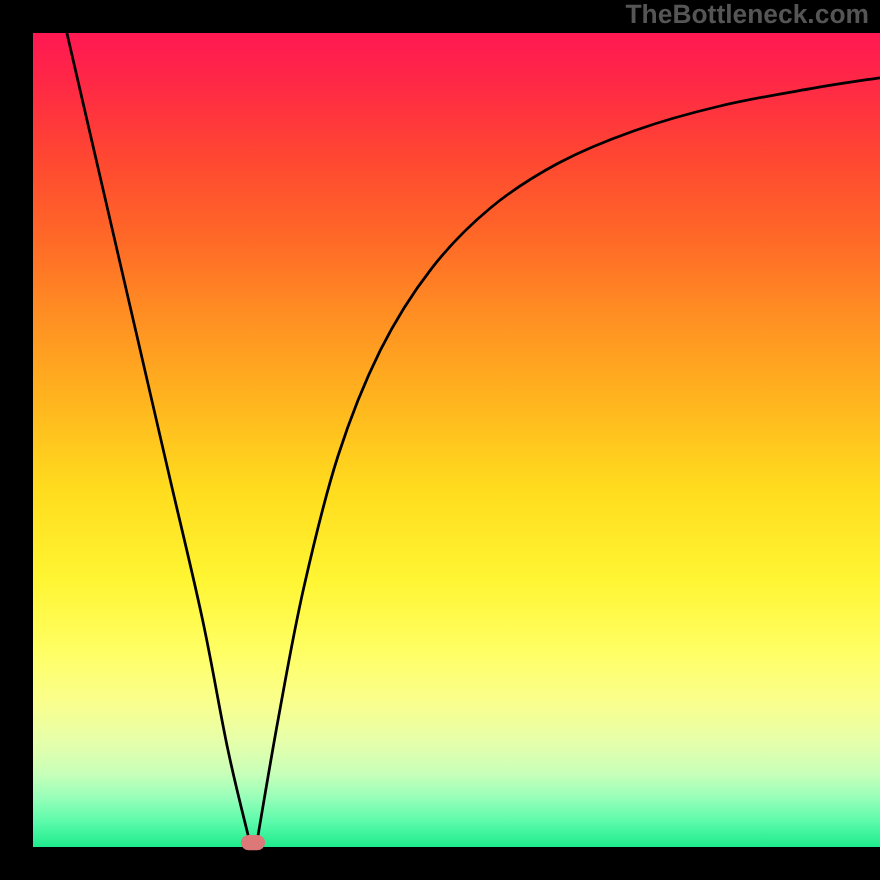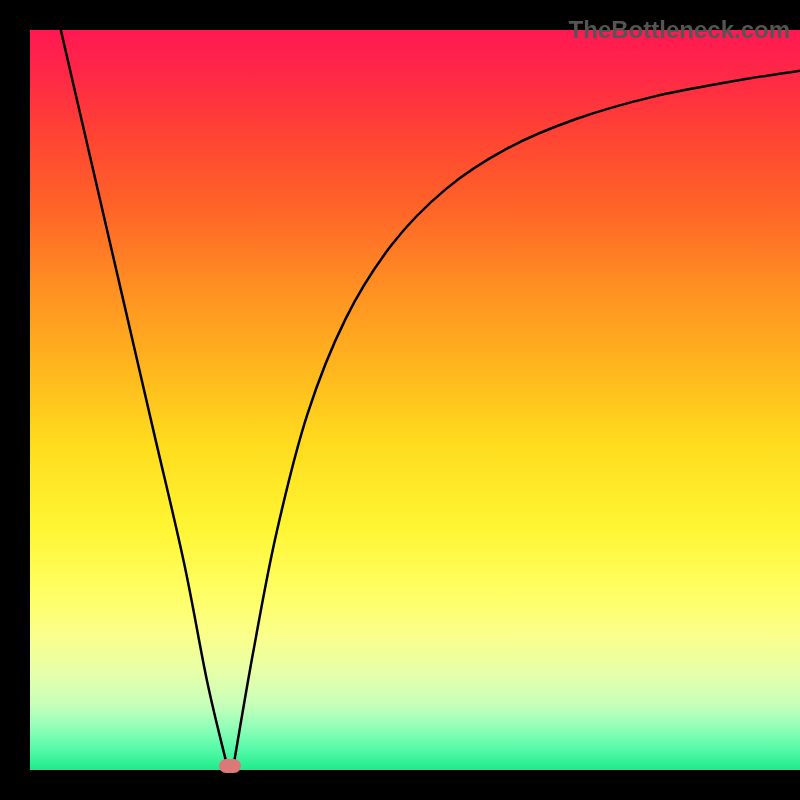--- a/index.html
+++ b/index.html
@@ -6,21 +6,21 @@
   body {
     width: 800px;
     height: 800px;
     background: #000;
     position: relative;
     font-family: Arial, sans-serif;
     overflow: hidden;
   }
   .watermark {
     position: absolute;
-    top: 16px;
+    top: 0;
     right: 10px;
     color: #555;
     font-size: 24px;
     font-weight: bold;
     z-index: 10;
   }
   .plot-area {
     position: absolute;
     left: 30px;
     top: 30px;

